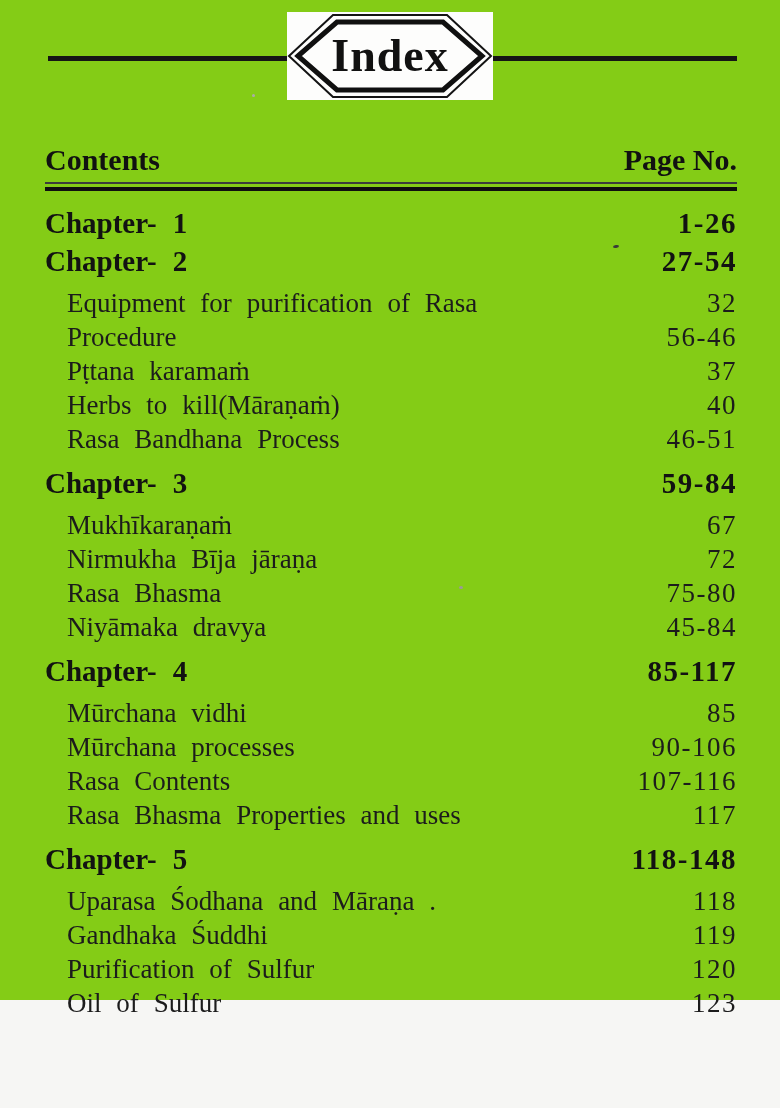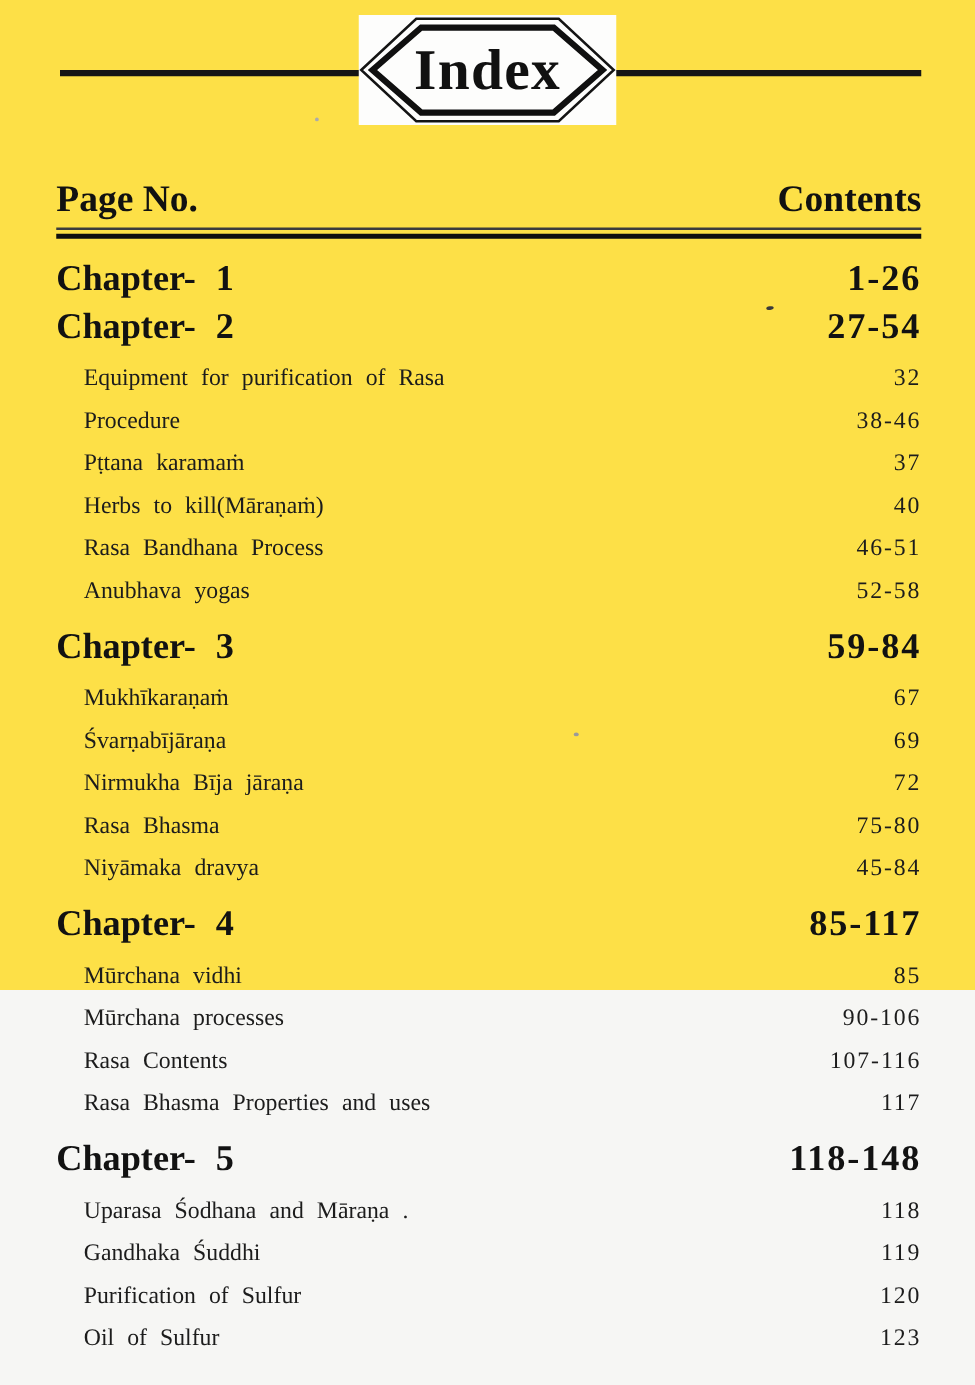--- a/index.html
+++ b/index.html
@@ -5,22 +5,22 @@
   html,body{margin:0;padding:0;}
   body{
     width:780px;height:1108px;
     background:#f6f6f4;
     font-family:"Liberation Serif","DejaVu Serif",serif;
     color:#161616;
     overflow:hidden;
   }
   .page{
     position:relative;
-    width:780px;height:792px;
-    background:#fde047;
+    width:780px;height:1000px;
+    background:#84cc16;
   }
   
   .masthead-rule{
     position:absolute;
     left:48px;top:56px;
     width:689px;height:5px;
     background:#151515;
   }
   .badge{
     position:absolute;
@@ -60,21 +60,21 @@
     display:flex;justify-content:space-between;align-items:flex-start;
     height:34px;line-height:34px;
     white-space:nowrap;
   }
   .chapter-row{
     margin-top:10px;margin-bottom:8px;
     font-size:29px;font-weight:bold;color:#121212;
   }
   .chapter-row:first-child{margin-bottom:-6px;}
   .item-row{
-    font-size:19px;color:#1c1c1c;
+    font-size:27px;color:#1c1c1c;
     padding-left:22px;
   }
   .row .title{word-spacing:0.30em;}
   .row .pages{letter-spacing:1.5px;}
   
   .speck{position:absolute;border-radius:50%;}
   .speck-a{left:613px;top:245px;width:6px;height:3px;background:#3a3a3a;transform:rotate(-8deg);}
   .speck-b{left:459px;top:586px;width:4px;height:3px;background:#9a9a9a;}
   .speck-c{left:252px;top:94px;width:3px;height:3px;background:#ababab;}
 </style>
@@ -87,70 +87,62 @@
 
   <div class="badge">
     <svg width="206" height="88" viewBox="0 0 206 88">
       <polygon points="2,44 46,3 160,3 204,44 160,85 46,85" fill="#fdfdfc" stroke="#141414" stroke-width="2"></polygon>
       <polygon points="11,44 50,10 156,10 195,44 156,78 50,78" fill="none" stroke="#101010" stroke-width="5"></polygon>
     </svg>
     <span class="badge-text">Index</span>
   </div>
 
   <div class="toc-header">
+    <span>Contents</span>
     <span>Page No.</span>
-    <span>Contents</span>
   </div>
 
   <div class="double-rule"></div>
 
   <div class="toc">
       <div class="row chapter-row">
         <span class="title">Chapter- 1</span>
         <span class="pages">1-26</span>
       </div>
       <div class="row chapter-row">
         <span class="title">Chapter- 2</span>
         <span class="pages">27-54</span>
       </div>
       <div class="row item-row">
         <span class="title">Equipment for purification of Rasa</span>
         <span class="pages">32</span>
       </div>
       <div class="row item-row">
         <span class="title">Procedure</span>
-        <span class="pages">38-46</span>
+        <span class="pages">56-46</span>
       </div>
       <div class="row item-row">
         <span class="title">Pṭtana karamaṁ</span>
         <span class="pages">37</span>
       </div>
       <div class="row item-row">
         <span class="title">Herbs to kill(Māraṇaṁ)</span>
         <span class="pages">40</span>
       </div>
       <div class="row item-row">
         <span class="title">Rasa Bandhana Process</span>
         <span class="pages">46-51</span>
       </div>
-      <div class="row item-row">
-        <span class="title">Anubhava yogas</span>
-        <span class="pages">52-58</span>
-      </div>
       <div class="row chapter-row">
         <span class="title">Chapter- 3</span>
         <span class="pages">59-84</span>
       </div>
       <div class="row item-row">
         <span class="title">Mukhīkaraṇaṁ</span>
         <span class="pages">67</span>
-      </div>
-      <div class="row item-row">
-        <span class="title">Śvarṇabījāraṇa</span>
-        <span class="pages">69</span>
       </div>
       <div class="row item-row">
         <span class="title">Nirmukha Bīja jāraṇa</span>
         <span class="pages">72</span>
       </div>
       <div class="row item-row">
         <span class="title">Rasa Bhasma</span>
         <span class="pages">75-80</span>
       </div>
       <div class="row item-row">

